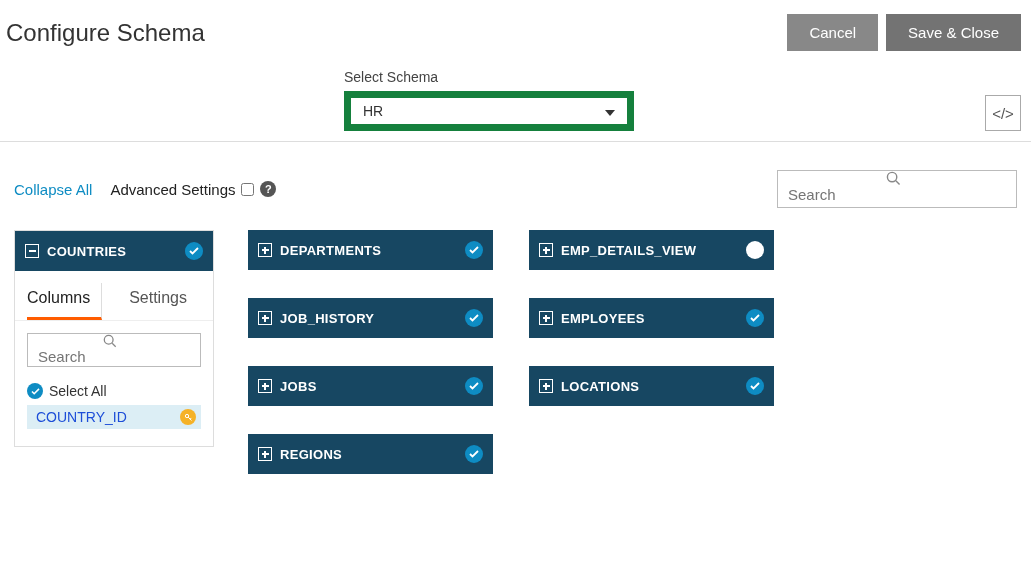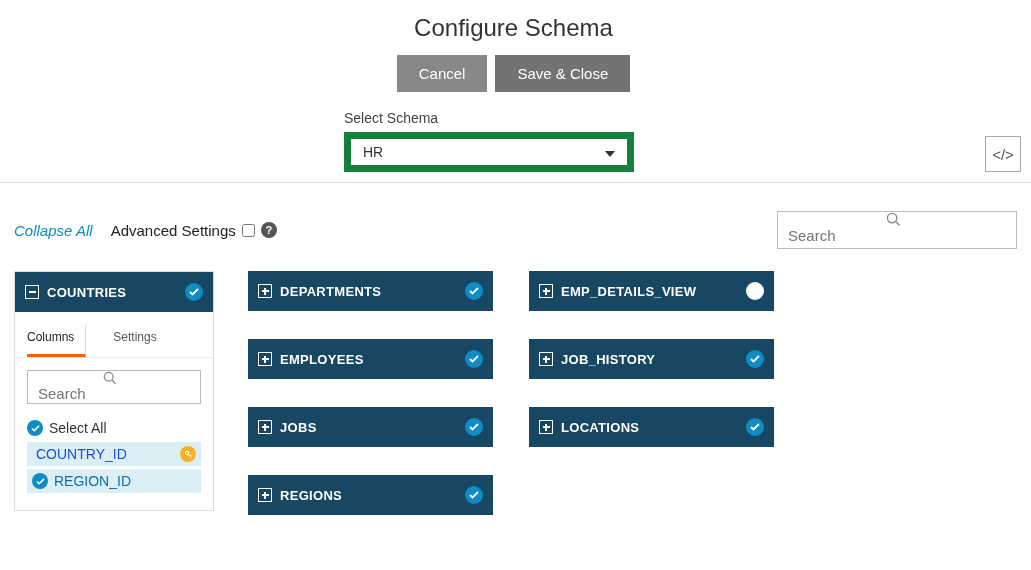--- a/index.html
+++ b/index.html
@@ -1,51 +1,51 @@
 <!DOCTYPE html>
 <html><head>
 <meta charset="utf-8">
 <style>
   * { box-sizing: border-box; margin: 0; padding: 0; }
   body { font-family: "Segoe UI", Arial, sans-serif; font-size: 14px; color: #333; background: #fff; }
   .container { width: 1031px; }
-  .header { display: flex; justify-content: space-between; align-items: center; padding: 14px 10px 18px 6px; flex-direction: column; }
+  .header { display: flex; justify-content: space-between; align-items: center; padding: 14px 10px 18px 6px; }
   .page-title { font-size: 24px; font-weight: 400; color: #333; }
-  .header-buttons { display: flex; gap: 8px; margin-top: 13px; }
+  .header-buttons { display: flex; gap: 8px; }
   .btn { border: none; padding: 10px 22px; font-size: 15px; color: #fff; cursor: pointer; }
   .btn-cancel { background: #888; }
   .btn-save { background: #737373; }
   .schema-row { display: flex; align-items: flex-end; justify-content: space-between; padding: 0 10px 10px 0; }
   .schema-block { margin-left: 344px; }
   .schema-label { font-size: 14px; color: #444; margin-bottom: 6px; display: block; }
   .schema-select { width: 290px; height: 40px; border: 7px solid #15803d; padding: 0 12px; display: flex; align-items: center; justify-content: space-between; background: #fff; cursor: pointer; }
   .code-btn { width: 36px; height: 36px; border: 1px solid #aaa; display: flex; align-items: center; justify-content: center; font-size: 15px; color: #555; cursor: pointer; background:#fff; }
   .divider { border-top: 1px solid #ddd; margin: 0 0 28px 0; }
   .toolbar { display: flex; align-items: center; padding: 0 14px; }
-  .collapse-all { color: #0e8cc3; font-size: 15px; cursor: pointer; margin-right: 18px; font-style: italic; }
+  .collapse-all { color: #0e8cc3; font-size: 15px; cursor: pointer; margin-right: 18px; }
   .adv-label { font-size: 15px; color: #222; margin-right: 6px; }
   .checkbox { width: 13px; height: 13px; margin-right: 6px; }
   .help-icon { width: 16px; height: 16px; border-radius: 50%; background: #555; color: #fff; display: inline-flex; align-items: center; justify-content: center; font-size: 11px; font-weight: bold; cursor: pointer; }
   .toolbar .spacer { flex: 1; }
   .search-box { width: 240px; height: 38px; border: 1px solid #bbb; display: flex; align-items: center; padding: 0 10px; flex-direction: column; }
   .search-box svg { flex-shrink: 0; margin-right: 8px; }
   .search-box input { border: none; outline: none; font-size: 15px; width: 100%; color: #555; }
   .content { display: flex; padding: 22px 14px 0 14px; gap: 34px; align-items: flex-start; }
   .left-panel { width: 200px; border: 1px solid #ddd; background: #fff; }
   .table-card { background: #174762; color: #fff; height: 40px; display: flex; align-items: center; padding: 0 10px; cursor: pointer; }
   .table-card .exp-icon { width: 14px; height: 14px; border: 1.5px solid #fff; display: flex; align-items: center; justify-content: center; margin-right: 8px; flex-shrink:0; }
   .table-card .exp-icon::before { content: ''; width: 7px; height: 1.5px; background: #fff; display: block; }
   .table-card.collapsed .exp-icon::after { content: ''; width: 1.5px; height: 7px; background: #fff; display: block; position: absolute; }
   .table-card.collapsed .exp-icon { position: relative; }
   .table-card .name { flex: 1; font-weight: 600; font-size: 13px; letter-spacing: .3px; white-space: nowrap; overflow: hidden; text-overflow: ellipsis; }
   .status-circle { width: 18px; height: 18px; border-radius: 50%; flex-shrink: 0; display:flex; align-items:center; justify-content:center; }
   .status-check { background: #0e8cc3; }
   .status-white { background: #fff; }
   .tabs { display: flex; border-bottom: 1px solid #eee; padding: 12px 12px 0 12px; gap: 0; }
-  .tab { padding: 6px 0 10px 0; font-size: 12px; color: #555; cursor: pointer; }
+  .tab { padding: 6px 0 10px 0; font-size: 16px; color: #555; cursor: pointer; }
   .tab.active { color: #222; border-bottom: 3px solid #ff5c00; }
   .tab:first-child { margin-right: 16px; padding-right: 11px; border-right: 1px solid #ddd; }
   .tab:last-child { padding-left: 11px; }
   .col-search { margin: 12px; }
   .col-search .search-box { width: 100%; height: 34px; }
   .select-all { display: flex; align-items: center; padding: 4px 12px 6px 12px; }
   .check-circle { width: 16px; height: 16px; border-radius: 50%; background: #0e8cc3; display: inline-flex; align-items: center; justify-content: center; margin-right: 6px; flex-shrink:0; }
   .key-circle { width: 16px; height: 16px; border-radius: 50%; background: #f5b227; display: inline-flex; align-items: center; justify-content: center; flex-shrink:0; }
   .col-list { padding: 0 12px 14px 12px; }
   .col-item { display: flex; align-items: center; background: #dceef5; padding: 4px 5px; margin-bottom: 3px; cursor: pointer; }
@@ -139,66 +139,58 @@
           <div class="col-item pk">
             <span class="col-name">COUNTRY_ID</span>
             <span class="key-circle">
               <svg width="9" height="9" viewBox="0 0 12 12">
                 <circle cx="4" cy="4" r="2.2" fill="none" stroke="#fff" stroke-width="1.3"></circle>
                 <line x1="5.5" y1="5.5" x2="10" y2="10" stroke="#fff" stroke-width="1.3"></line>
                 <line x1="8.2" y1="8.2" x2="9.8" y2="6.6" stroke="#fff" stroke-width="1.3"></line>
               </svg>
             </span>
           </div>
-          <div class="col-item">
-            <span class="check-circle">
-              <svg width="9" height="7" viewBox="0 0 10 8">
-                <path d="M1 4 L3.5 6.5 L9 1" stroke="#fff" stroke-width="1.8" fill="none"></path>
-              </svg>
-            </span>
-            <span class="col-name">REGION_ID</span>
-          </div>
         </div>
     </div>
 
     <div class="grid" id="table-grid">
         <div class="table-card collapsed">
           <span class="exp-icon"></span>
           <span class="name">DEPARTMENTS</span>
           <span class="status-circle status-check">
             <svg width="10" height="8" viewBox="0 0 10 8">
               <path d="M1 4 L3.5 6.5 L9 1" stroke="#fff" stroke-width="1.8" fill="none"></path>
             </svg>
           </span>
         </div>
         <div class="table-card collapsed">
           <span class="exp-icon"></span>
           <span class="name">EMP_DETAILS_VIEW</span>
           <span class="status-circle status-white"></span>
         </div>
         <div class="table-card collapsed">
           <span class="exp-icon"></span>
+          <span class="name">JOB_HISTORY</span>
+          <span class="status-circle status-check">
+            <svg width="10" height="8" viewBox="0 0 10 8">
+              <path d="M1 4 L3.5 6.5 L9 1" stroke="#fff" stroke-width="1.8" fill="none"></path>
+            </svg>
+          </span>
+        </div>
+        <div class="table-card collapsed">
+          <span class="exp-icon"></span>
           <span class="name">EMPLOYEES</span>
           <span class="status-circle status-check">
             <svg width="10" height="8" viewBox="0 0 10 8">
               <path d="M1 4 L3.5 6.5 L9 1" stroke="#fff" stroke-width="1.8" fill="none"></path>
             </svg>
           </span>
         </div>
         <div class="table-card collapsed">
           <span class="exp-icon"></span>
-          <span class="name">JOB_HISTORY</span>
-          <span class="status-circle status-check">
-            <svg width="10" height="8" viewBox="0 0 10 8">
-              <path d="M1 4 L3.5 6.5 L9 1" stroke="#fff" stroke-width="1.8" fill="none"></path>
-            </svg>
-          </span>
-        </div>
-        <div class="table-card collapsed">
-          <span class="exp-icon"></span>
           <span class="name">JOBS</span>
           <span class="status-circle status-check">
             <svg width="10" height="8" viewBox="0 0 10 8">
               <path d="M1 4 L3.5 6.5 L9 1" stroke="#fff" stroke-width="1.8" fill="none"></path>
             </svg>
           </span>
         </div>
         <div class="table-card collapsed">
           <span class="exp-icon"></span>
           <span class="name">LOCATIONS</span>

